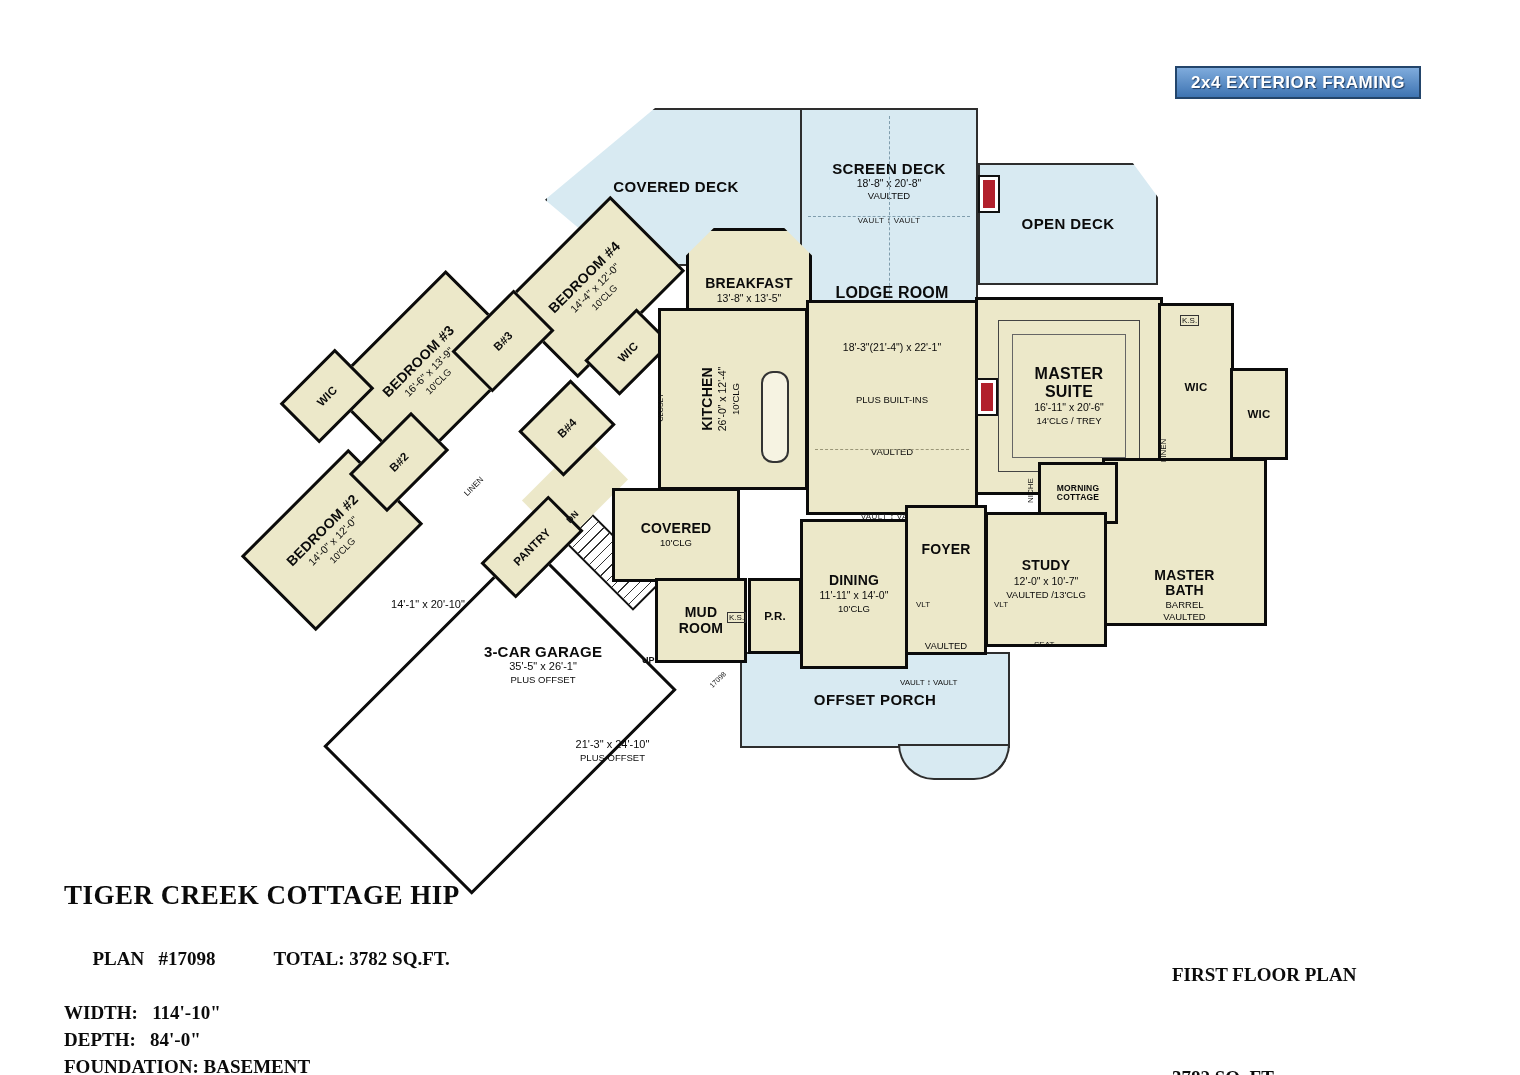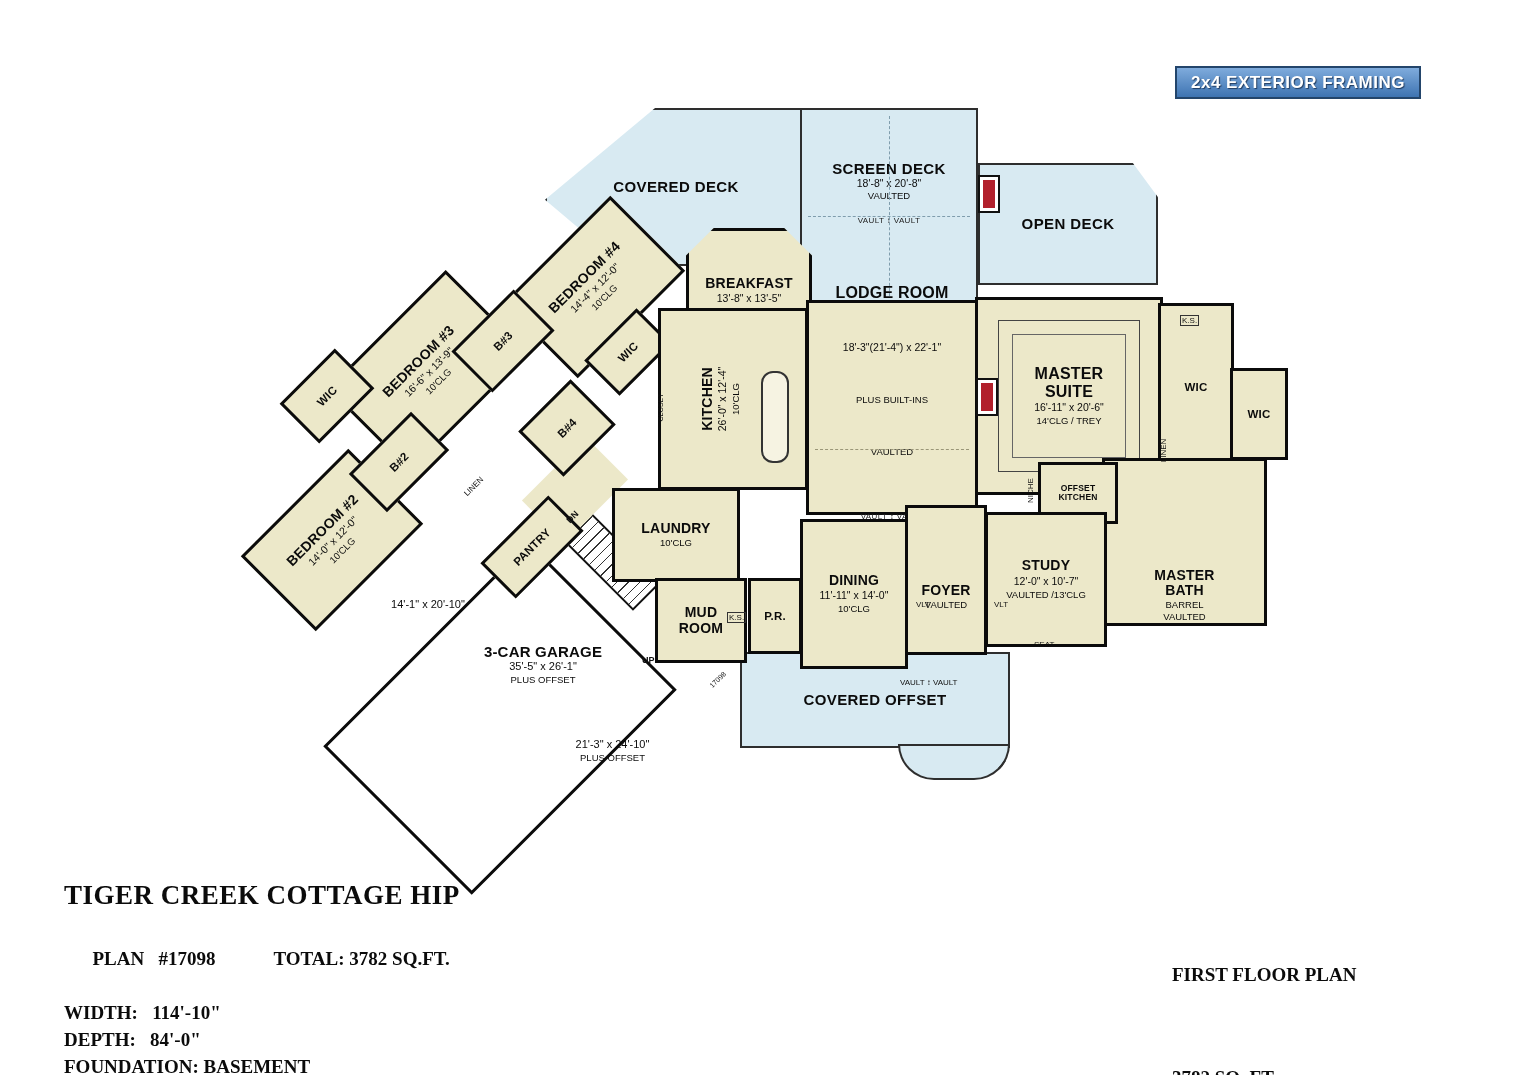--- a/index.html
+++ b/index.html
@@ -69,21 +69,21 @@
     <div class="rdims">18'-8" x 20'-8"</div>
     <div class="rnote">VAULTED</div>
     <div class="vaultline">VAULT ↕ VAULT</div>
   </div>
 
   <div class="deck" style="left:978px;top:163px;width:180px;height:122px;clip-path:polygon(0 0,86% 0,100% 28%,100% 100%,0 100%);">
     <div class="rname">OPEN DECK</div>
   </div>
 
   <div class="deck" style="left:740px;top:652px;width:270px;height:96px;">
-    <div class="rname">COVERED OFFSET</div>
+    <div class="rname">OFFSET PORCH</div>
   </div>
   <div class="deck" style="left:898px;top:744px;width:112px;height:36px;border-radius:0 0 56px 56px;"></div>
 
   <div class="room wing white" style="left:355px;top:613px;width:290px;height:210px;"></div>
 
   <div class="stairs" style="left:590px;top:507px;width:40px;height:105px;"></div>
 
   <div class="room wing noborder" style="left:530px;top:460px;width:90px;height:60px;"></div>
 
   <div class="room wing" style="left:344px;top:312px;width:168px;height:118px;">
@@ -167,42 +167,42 @@
   <div class="room sm" style="left:1230px;top:368px;width:58px;height:92px;">
     <div class="rname">WIC</div>
   </div>
 
   <div class="room" style="left:1102px;top:458px;width:165px;height:168px;justify-content:flex-end;padding-top:34px;">
     <div class="rname" style="max-width:72px;">MASTER BATH</div>
     <div class="rnote" style="max-width:70px;">BARREL VAULTED</div>
   </div>
 
   <div class="room sm" style="left:1038px;top:462px;width:80px;height:62px;">
-    <div class="rname" style="font-size:8.5px;max-width:46px;">OFFSET KITCHEN</div>
+    <div class="rname" style="font-size:8.5px;max-width:46px;">MORNING COTTAGE</div>
   </div>
 
   <div class="room" style="left:985px;top:512px;width:122px;height:135px;">
     <div class="rname">STUDY</div>
     <div class="rdims">12'-0" x 10'-7"</div>
     <div class="rnote">VAULTED /13'CLG</div>
   </div>
 
-  <div class="room" style="left:905px;top:505px;width:82px;height:150px;justify-content:center;padding-top:34px;">
+  <div class="room" style="left:905px;top:505px;width:82px;height:150px;justify-content:space-between;padding-top:34px;">
     <div class="rname">FOYER</div>
     <div class="rnote">VAULTED</div>
   </div>
 
   <div class="room" style="left:800px;top:519px;width:108px;height:150px;text-align:right;">
     <div class="rname">DINING</div>
     <div class="rdims">11'-11" x 14'-0"</div>
     <div class="rnote">10'CLG</div>
   </div>
 
   <div class="room" style="left:612px;top:488px;width:128px;height:94px;">
-    <div class="rname">LAUNDRY</div>
+    <div class="rname">COVERED</div>
     <div class="rnote">10'CLG</div>
   </div>
 
   <div class="room" style="left:655px;top:578px;width:92px;height:85px;">
     <div class="rname" style="max-width:48px;">MUD ROOM</div>
   </div>
 
   <div class="room sm" style="left:748px;top:578px;width:54px;height:76px;">
     <div class="rname">P.R.</div>
   </div>

